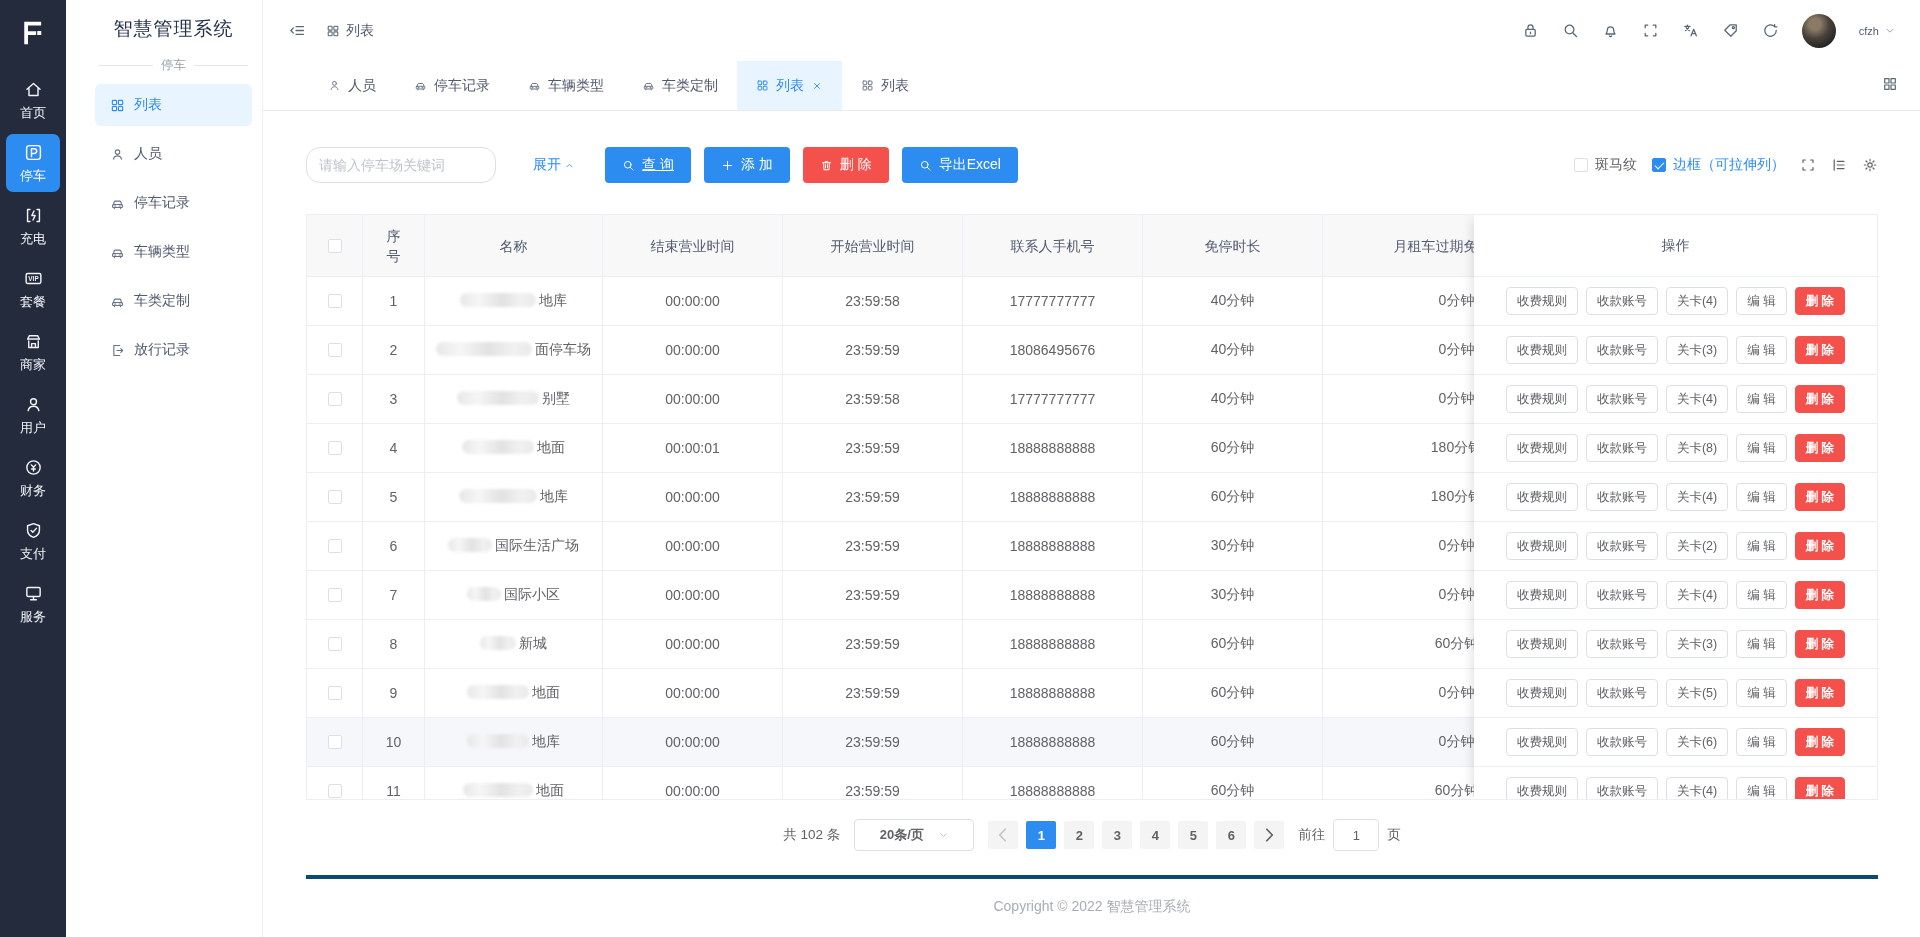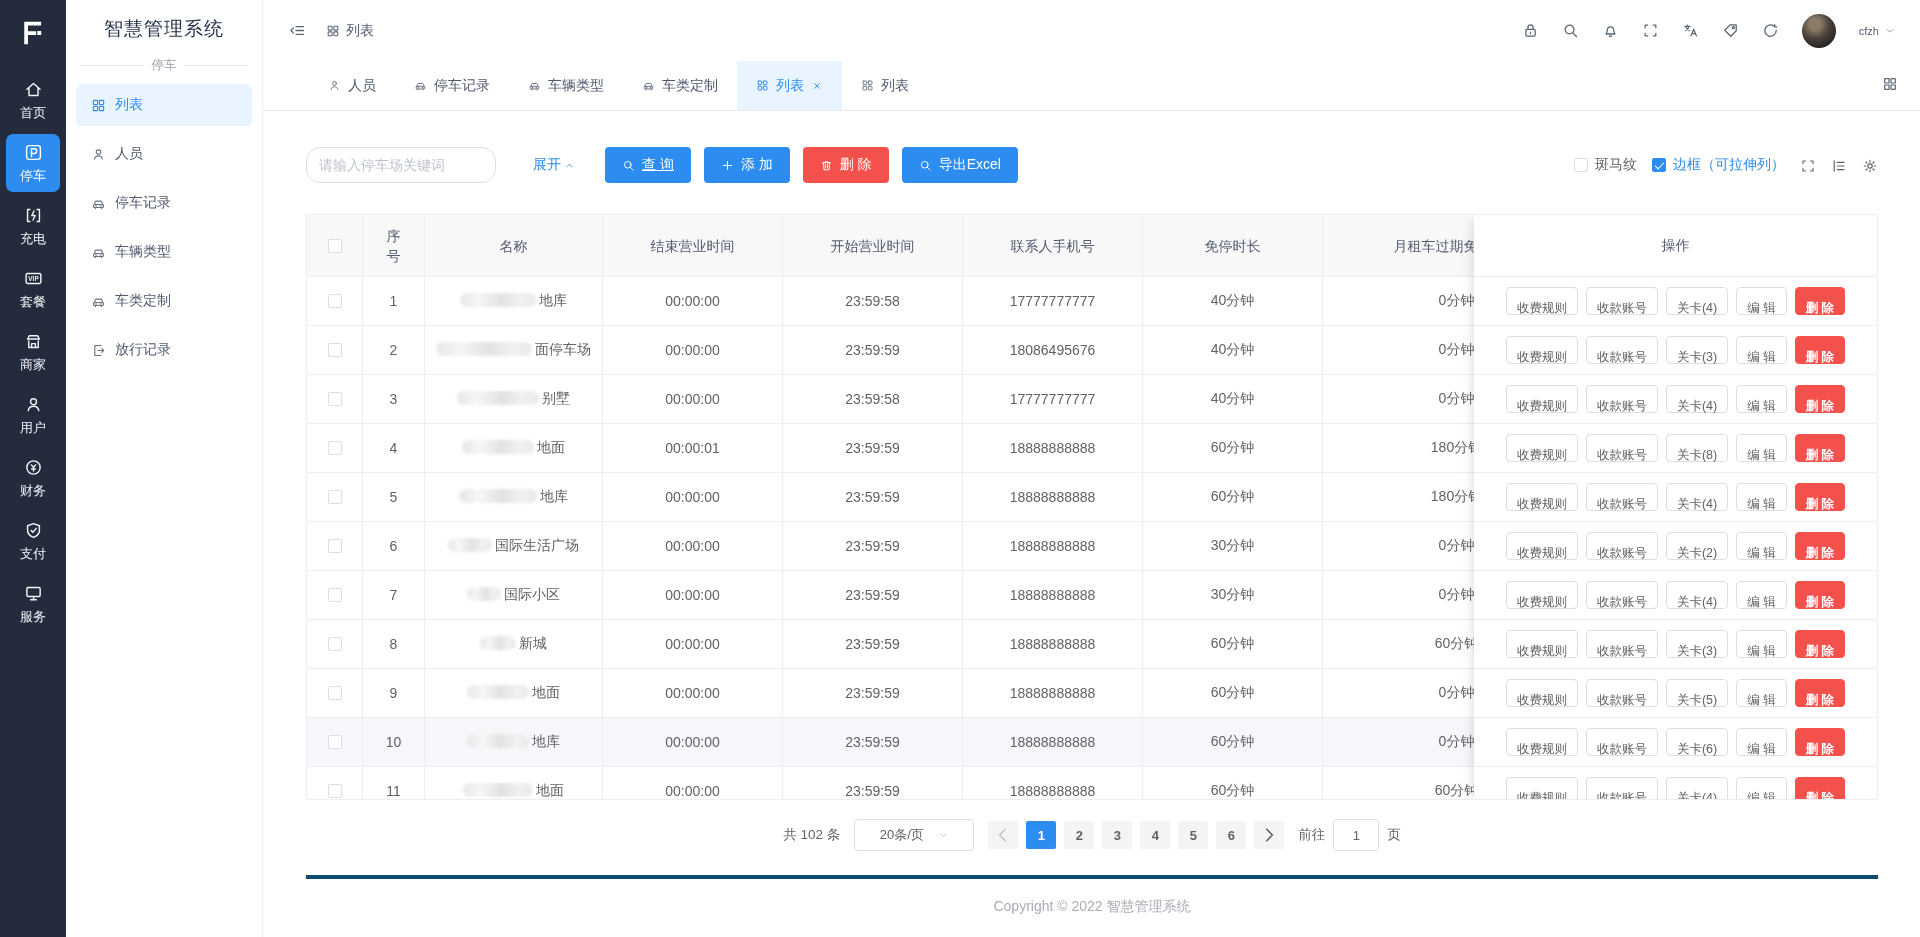--- a/index.html
+++ b/index.html
@@ -10,21 +10,21 @@
   
   .rail { width:66px; background:#232b3c; flex:0 0 66px; display:flex; flex-direction:column; align-items:center; }
   .rail-logo { width:66px; height:66px; display:flex; align-items:center; justify-content:center; cursor:pointer; }
   .rail-item { width:54px; margin:5px 0; padding:9px 0 7px; border-radius:7px; display:flex; flex-direction:column;
     align-items:center; gap:5px; color:#f2f4f8; cursor:pointer; }
   .rail-item .ic { width:19px; height:19px; }
   .rail-label { font-size:13px; }
   .rail-item.active { background:#2d8cf0; color:#fff; }
 
   
-  .sidebar { width:197px; flex:0 0 197px; background:#fff; border-right:1px solid #eceff4; padding-top:16px; }
+  .sidebar { width:197px; flex:0 0 197px; background:#fff; border-right:1px solid #eceff4; padding-top:16px;padding-left:19px; }
   .sidebar-title { text-align:center; font-size:19px; color:#26324a; letter-spacing:1px; font-weight:500; }
   .sidebar-divider { display:flex; align-items:center; gap:8px; margin:15px 14px 10px; color:#98a0ab; font-size:12.5px; }
   .sidebar-divider::before,.sidebar-divider::after { content:""; flex:1; border-top:1px solid #e3e6ec; }
   .menu-item { height:42px; margin:7px 10px; padding:0 0 0 15px; border-radius:6px; display:flex; align-items:center;
     gap:9px; color:#515a6e; cursor:pointer; }
   .menu-item .ic { width:15px; height:15px; color:#6a7486; }
   .menu-item.active { background:#e8f4ff; color:#2d8cf0; }
   .menu-item.active .ic { color:#2d8cf0; }
 
   
@@ -56,21 +56,21 @@
   .search-input { width:190px; height:36px; border:1px solid #dcdfe6; border-radius:14px; padding:0 12px;
     font-size:14px; color:#606266; outline:none; font-family:inherit; }
   .search-input::placeholder { color:#bfc4cc; }
   .expand-link { margin-left:37px; color:#2d8cf0; display:flex; align-items:center; gap:3px; cursor:pointer; }
   .expand-link .ic { width:11px; height:11px; }
   .btn { height:36px; border:none; border-radius:4px; color:#fff; background:#2d8cf0; font-size:14px;
     font-family:inherit; display:inline-flex; align-items:center; gap:7px; padding:0 17px; cursor:pointer; margin-left:13px; }
   .btn .ic { width:13px; height:13px; }
   .btn.danger { background:#f4514c; }
   .btn.first { margin-left:30px;text-decoration:underline; }
-  .tbl-ctrls { margin-left:auto; display:flex; align-items:flex-end; gap:15px; }
+  .tbl-ctrls { margin-left:auto; display:flex; align-items:center; gap:15px; }
   .cb { width:14px; height:14px; border:1px solid #dcdfe6; border-radius:2px; background:#fff; display:inline-block;
     position:relative; cursor:pointer; flex:0 0 14px; }
   .cb.checked { background:#2d8cf0; border-color:#2d8cf0; }
   .cb.checked::after { content:""; position:absolute; left:4px; top:1px; width:4px; height:8px;
     border:solid #fff; border-width:0 1.6px 1.6px 0; transform:rotate(45deg); }
   .ctrl-lab { display:flex; align-items:center; gap:7px; cursor:pointer; color:#606266; }
   .ctrl-lab.blue { color:#2d8cf0; }
   .tbl-ctrls .tb-ic { color:#606266; }
 
   
@@ -82,29 +82,29 @@
   .hrow .idx-head span { display:inline-block; width:16px; }
   .drow .cell { height:49px; background:#fff; }
   .drow.hl .cell { background:#f5f7fa; }
   .mask { display:inline-block; height:14px; border-radius:7px; margin-right:3px; vertical-align:-2px;
     background:linear-gradient(90deg,#e7e7e7,#f6f6f6 25%,#e2e2e2 55%,#f1f1f1 80%,#e9e9e9); filter:blur(1.6px); }
   .op-col { position:absolute; top:0; right:0; bottom:0; width:403px; background:#fff;
     box-shadow:-7px 0 10px -5px rgba(0,0,0,.12); }
   .op-head { height:62px; border-bottom:1px solid #ebeef5; display:flex; align-items:center; justify-content:center;
     color:#515a6e; background:#fff; }
   .op-row { height:49px; border-bottom:1px solid #ebeef5; display:flex; align-items:center; justify-content:center; gap:8px; }
-  .btn-xs { height:28px; padding:12px 10px; border:1px solid #dcdfe6; border-radius:4px; background:#fff; color:#606266;
+  .btn-xs { height:28px; padding:4px 10px; border:1px solid #dcdfe6; border-radius:4px; background:#fff; color:#606266;
     font-size:12.5px; font-family:inherit; cursor:pointer; white-space:nowrap; }
   .btn-xs.danger { background:#f4514c; border-color:#f4514c; color:#fff; font-weight:bold; }
 
   
   .pagination { margin-top:19px; display:flex; align-items:center; justify-content:center; gap:14px; color:#606266; }
   .pg-total { font-size:13.5px; }
   .pg-size { width:120px; height:32px; border:1px solid #dcdfe6; border-radius:4px; display:flex; align-items:center;
-    justify-content:center; gap:14px; font-size:13px; color:#606266; cursor:pointer; }
+    justify-content:center; gap:14px; font-size:13px; color:#606266; cursor:pointer;font-weight:bold; }
   .pg-size .ic { width:11px; height:11px; color:#b0b4bb; }
   .pager { display:flex; align-items:center; gap:8px; }
   .pg-btn { min-width:30px; height:28px; padding:0 4px; background:#f4f4f5; border-radius:2px; display:flex;
     align-items:center; justify-content:center; font-size:13px; font-weight:bold; color:#606266; cursor:pointer; }
   .pg-btn.disabled { color:#c0c4cc; cursor:default; }
   .pg-btn.active { background:#2d8cf0; color:#fff; }
   .pg-goto { display:flex; align-items:center; gap:8px; font-size:13.5px; }
   .goto-input { width:46px; height:32px; border:1px solid #dcdfe6; border-radius:4px; text-align:center;
     font-size:13px; color:#606266; outline:none; font-family:inherit; }
 

